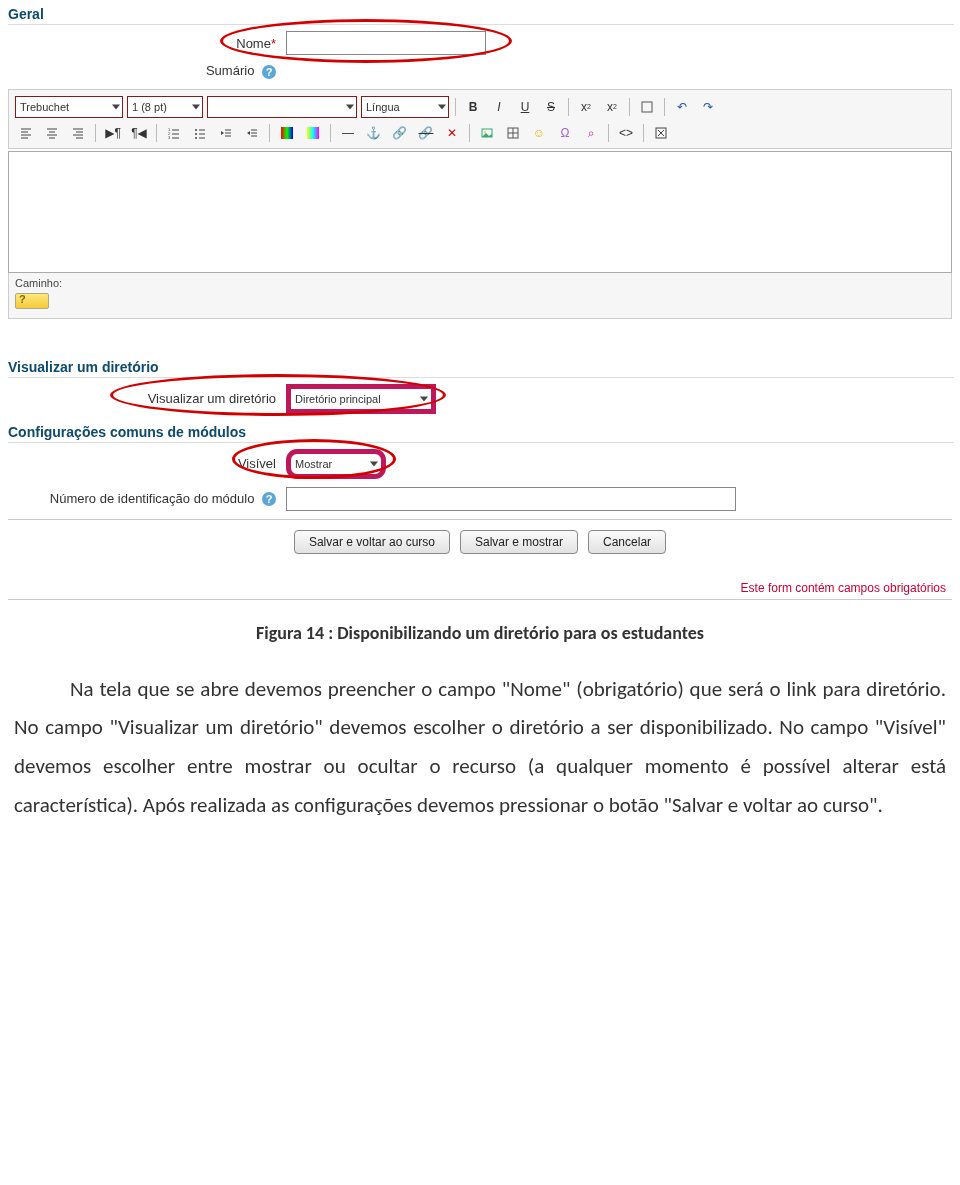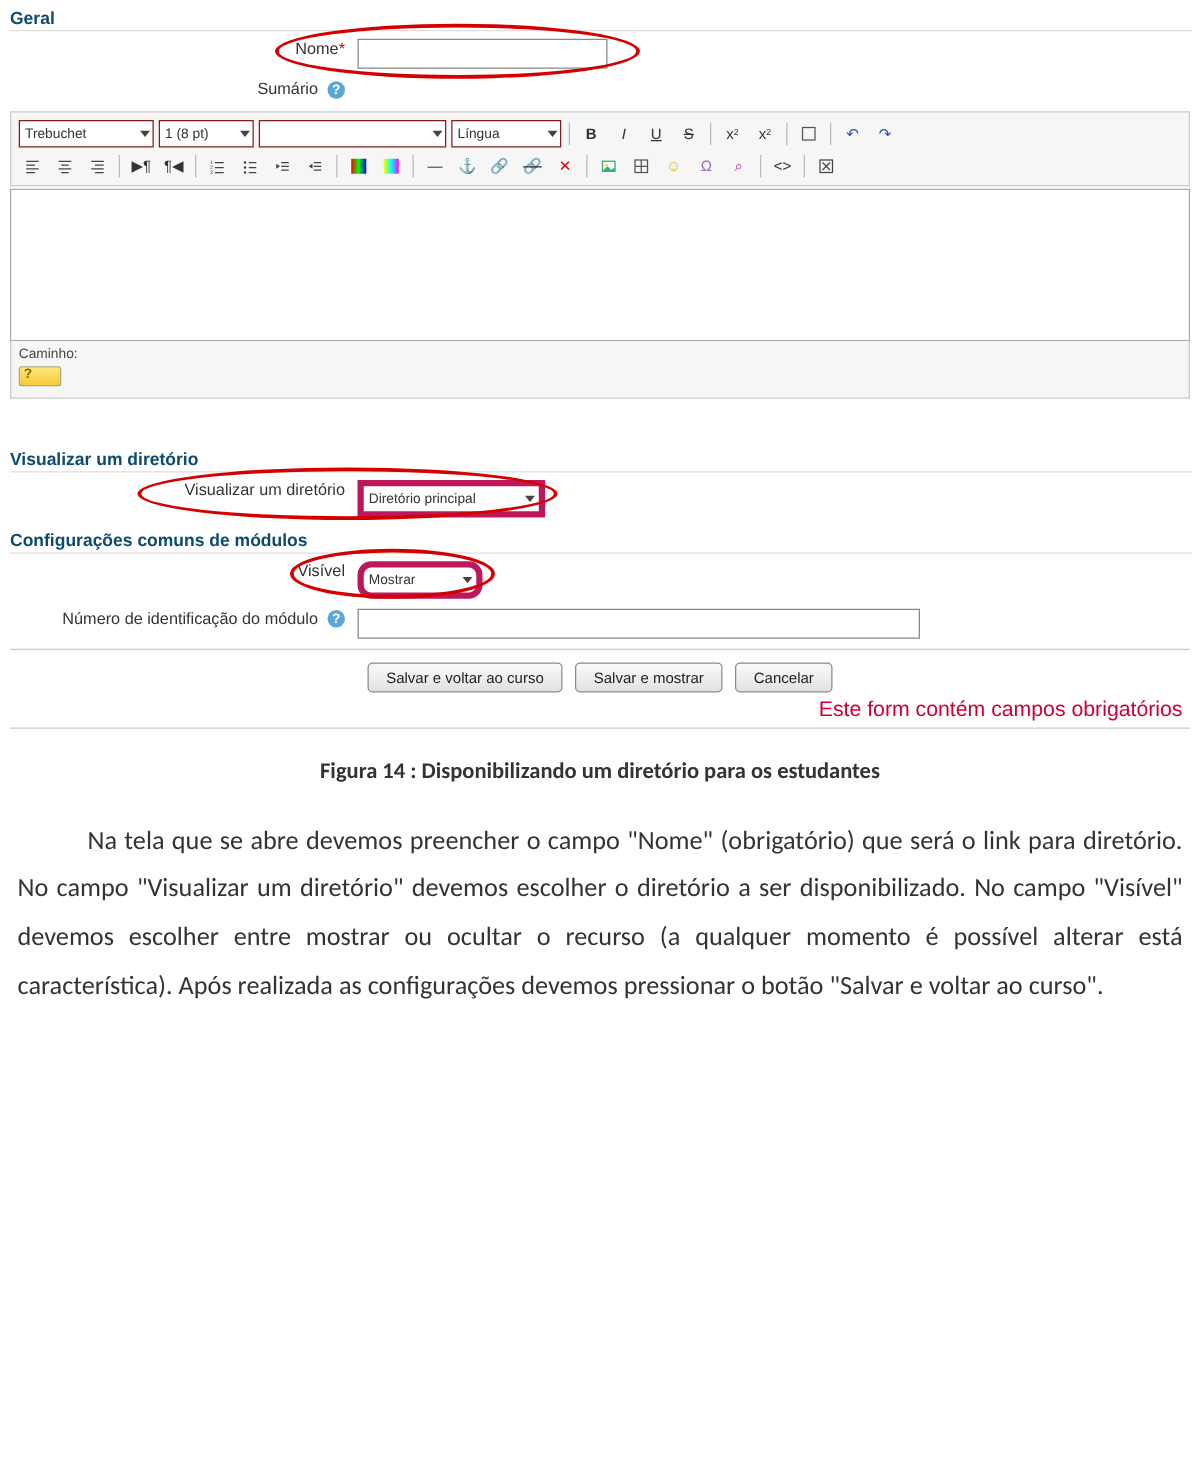--- a/index.html
+++ b/index.html
@@ -14,21 +14,21 @@
   .section-header {
     font-weight: bold;
     color: #0c4a6e;
     font-size: 14px;
     margin: 6px 0 2px 2px;
     border-bottom: 1px solid #ddd;
     padding-bottom: 2px;
   }
   .form-row {
     display: flex;
-    align-items: flex-start;
+    align-items: center;
     padding: 4px 0;
   }
   .form-label {
     width: 280px;
     min-width: 280px;
     text-align: right;
     padding-right: 10px;
     color: #333;
     box-sizing: border-box;
     position: relative;
@@ -174,24 +174,25 @@
     border: 1px solid #888;
     border-radius: 4px;
     background: linear-gradient(#fafafa,#e2e2e2);
     font-size: 12px;
     padding: 4px 14px;
     color: #222;
     cursor: pointer;
   }
   .required-note {
     text-align: right;
-    font-size: 17px;
+    font-size: 12px;
     color: #cc0033;
     padding-right: 8px;
     padding-top: 2px;
+    margin-top: 23px;
   }
   hr.full { border: 0; border-top: 1px solid #ccc; margin: 4px 2px; }
   
   .caption {
     text-align: center;
     font-family: Calibri, Arial, sans-serif;
     font-size: 18px;
     font-weight: bold;
     margin: 22px 0 26px 0;
   }

